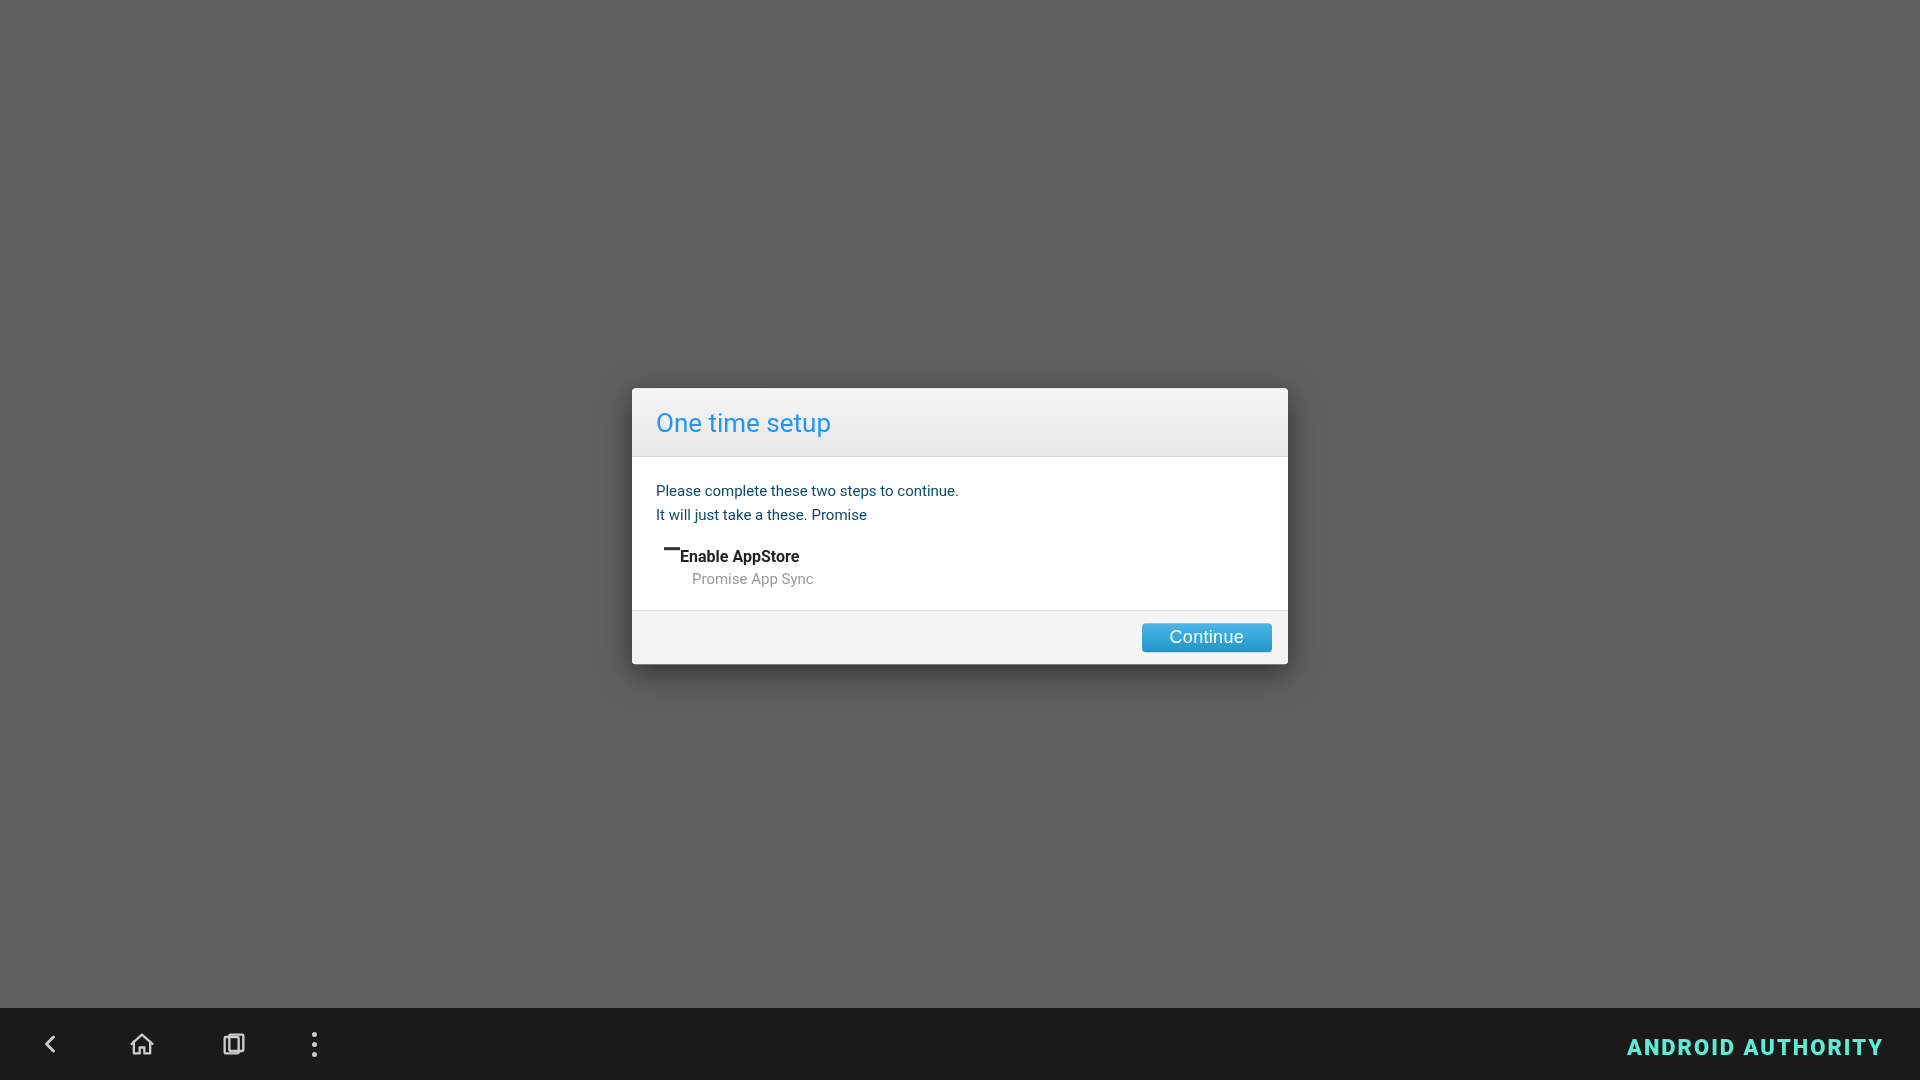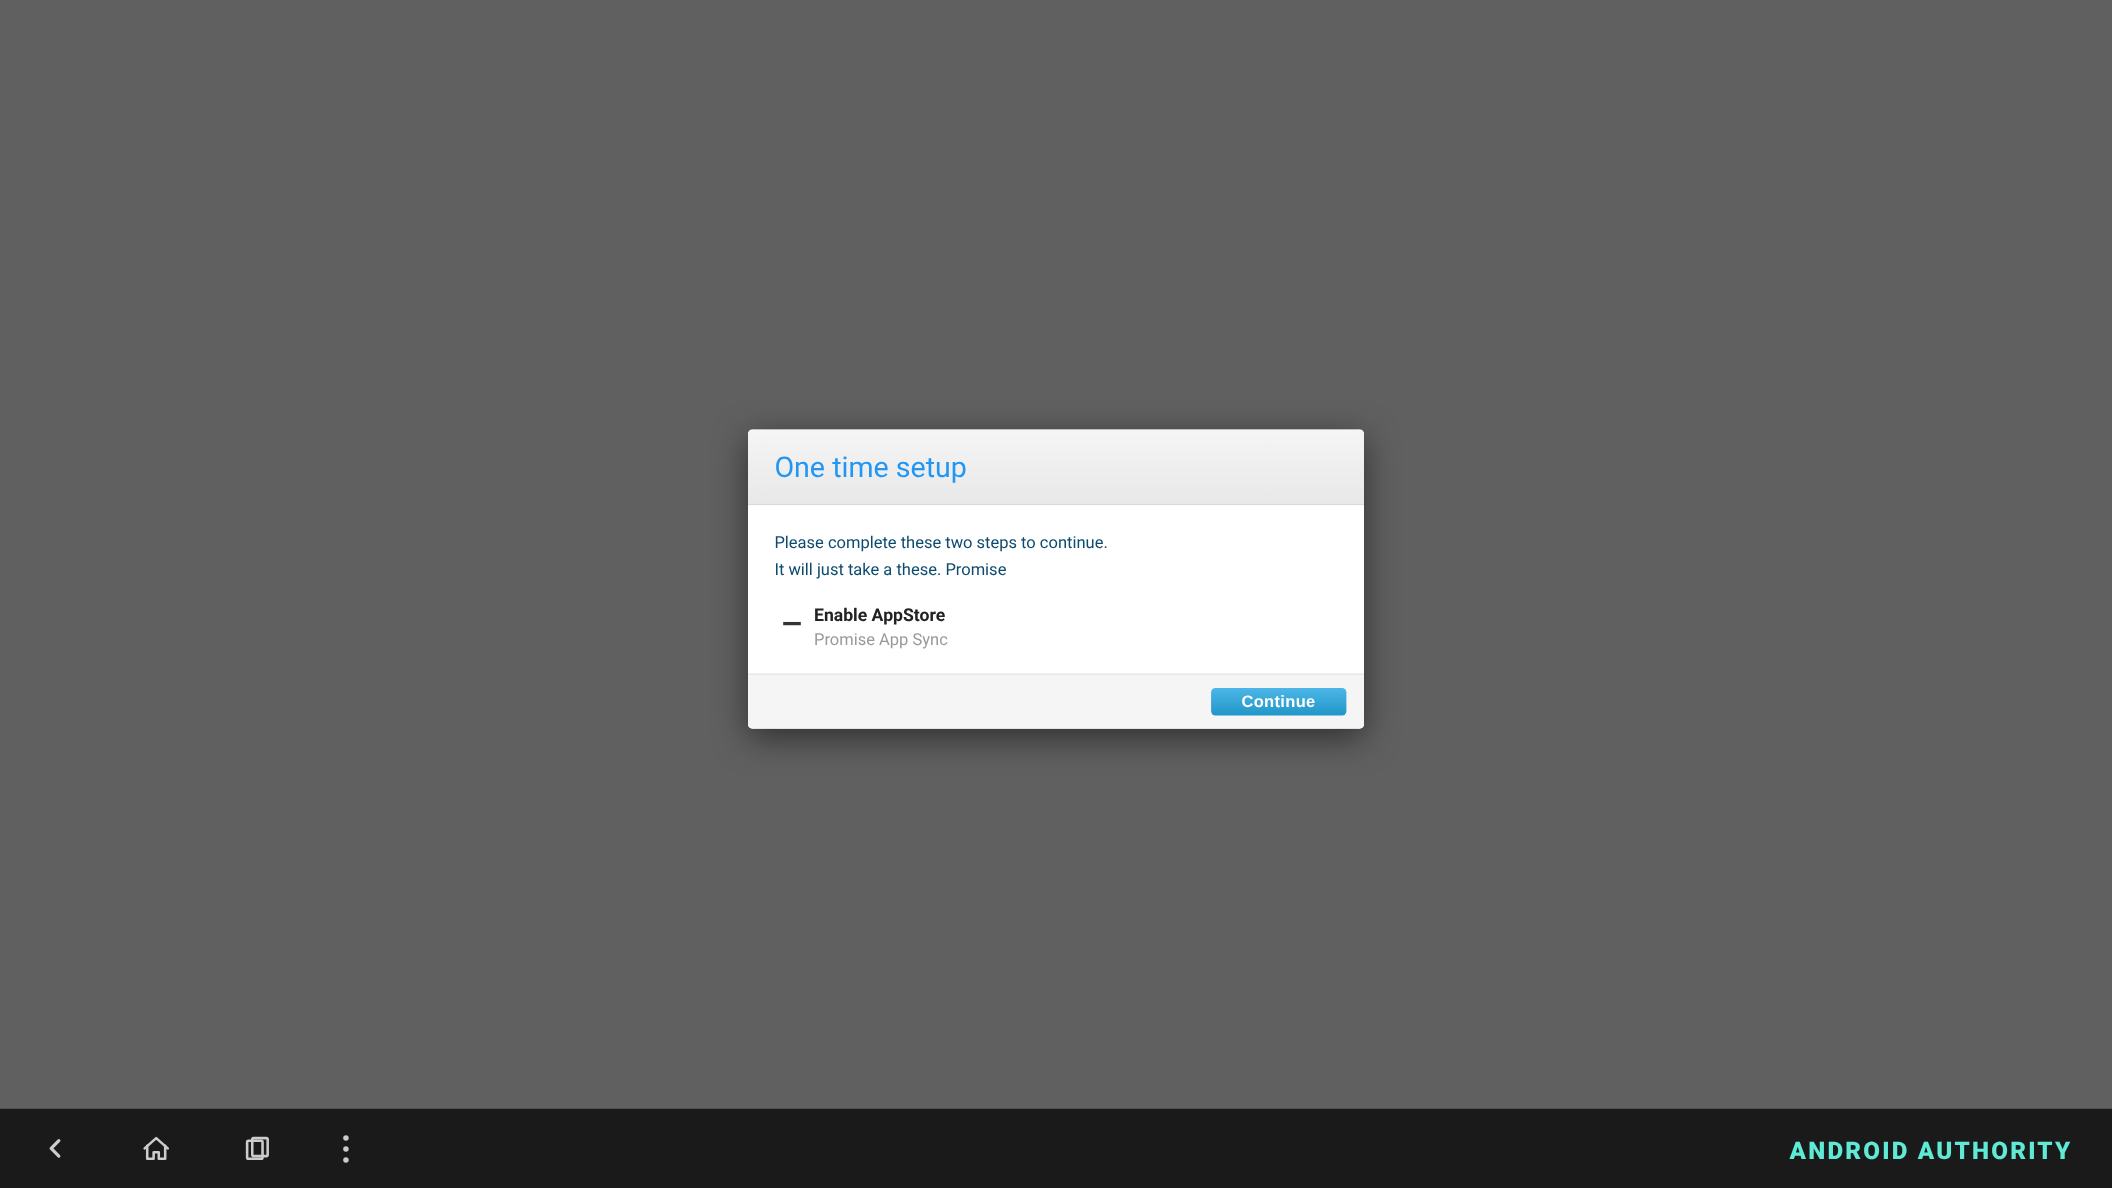--- a/index.html
+++ b/index.html
@@ -26,21 +26,21 @@
       height: 100%;
       background-color: #606060;
     }
 
     
     .dialog-container {
       position: absolute;
       top: 50%;
       left: 50%;
       transform: translate(-50%, -55%);
-      width: 560px;
+      width: 656px;
     }
 
     
     .dialog {
       background: #ffffff;
       border-radius: 4px;
       overflow: hidden;
       box-shadow: 0 8px 30px rgba(0,0,0,0.5);
     }
 
@@ -74,22 +74,22 @@
     .steps-list {
       padding-left: 8px;
     }
 
     .step-item {
       margin-bottom: 6px;
     }
 
     .step-primary {
       display: flex;
-      align-items: flex-end;
-      gap: 12px;
+      align-items: flex-start;
+      gap: 0;
     }
 
     .step-dash {
       display: inline-block;
       width: 16px;
       height: 3px;
       background-color: #333333;
       flex-shrink: 0;
     }
 
@@ -114,22 +114,22 @@
       display: flex;
       justify-content: flex-end;
     }
 
     .continue-button {
       background: linear-gradient(to bottom, #4db6e8, #2196C8);
       color: #ffffff;
       border: none;
       border-radius: 4px;
       padding: 4px 28px;
-      font-size: 15px;
-      font-weight: 700;
+      font-size: 18px;
+      font-weight: 400;
       cursor: pointer;
       letter-spacing: 0.3px;
     }
 
     
     .nav-bar {
       position: absolute;
       bottom: 0;
       left: 0;
       width: 100%;

